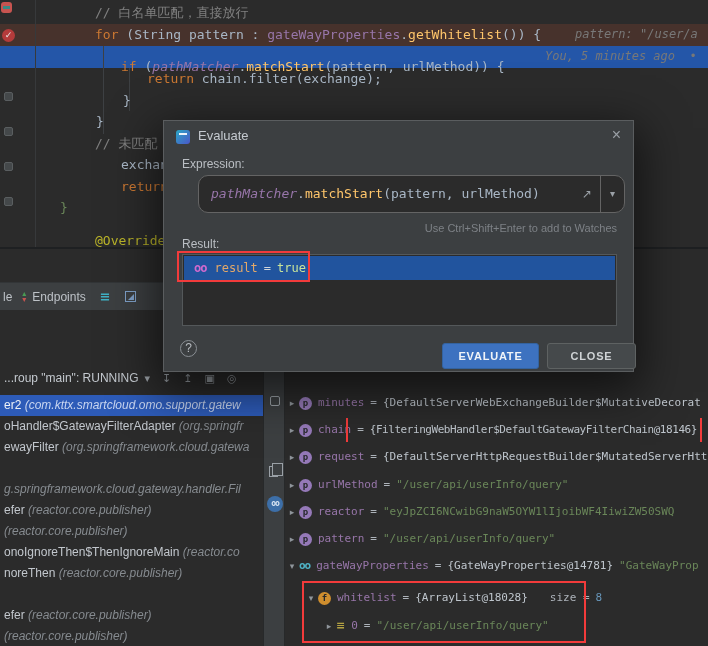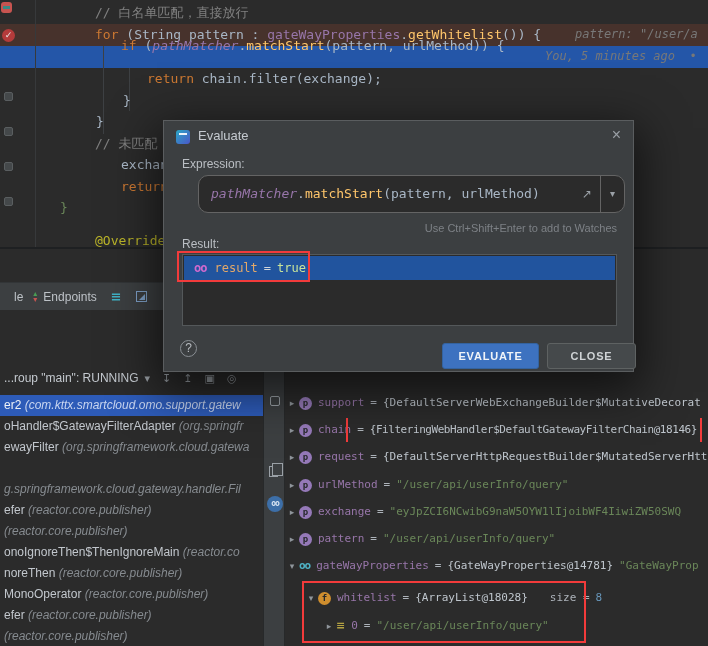--- a/index.html
+++ b/index.html
@@ -108,40 +108,40 @@
     <div class="gmark" style="top:92px"></div>
     <div class="gmark" style="top:127px"></div>
     <div class="gmark" style="top:162px"></div>
     <div class="gmark" style="top:197px"></div>
 
     <div class="cl" style="left:95px;top:2px"><span class="cmt">// 白名单匹配，直接放行</span></div>
 
     <div class="cl" style="left:95px;top:24px"><span class="kw">for</span><span class="txt"> (String pattern : </span><span class="fld">gateWayProperties</span><span class="txt">.</span><span class="mth">getWhitelist</span><span class="txt">()) {</span></div>
     <div class="hint" style="left:575px;top:24px">pattern: "/user/a</div>
 
-    <div class="cl" style="left:121px;top:35px"><span class="kw">if</span><span class="txt"> (</span><span class="fld it">pathMatcher</span><span class="txt">.</span><span class="mth">matchStart</span><span class="txt">(pattern, urlMethod)) {</span></div>
+    <div class="cl" style="left:121px;top:56px"><span class="kw">if</span><span class="txt"> (</span><span class="fld it">pathMatcher</span><span class="txt">.</span><span class="mth">matchStart</span><span class="txt">(pattern, urlMethod)) {</span></div>
     <div class="hint" style="left:545px;top:46px">You, 5 minutes ago  •</div>
 
     <div class="cl" style="left:147px;top:68px"><span class="kw">return</span><span class="txt"> chain.filter(exchange);</span></div>
 
     <div class="cl" style="left:123px;top:90px"><span class="txt">}</span></div>
     <div class="cl" style="left:96px;top:111px"><span class="txt">}</span></div>
     <div class="cl" style="left:95px;top:133px"><span class="cmt">// 未匹配</span></div>
     <div class="cl" style="left:121px;top:154px"><span class="txt">exchange.</span></div>
     <div class="cl" style="left:121px;top:176px"><span class="kw">return</span><span class="txt"> ex</span></div>
     <div class="cl" style="left:60px;top:197px"><span class="grn">}</span></div>
     <div class="cl" style="left:95px;top:230px"><span class="ann">@Override</span></div>
 
     <div class="splitter"></div>
   </div>
 
   <div class="bottombg"></div>
 
   <div class="tabstrip">
-    <span class="tabtxt" style="margin-left:14px">le</span>
+    <span class="tabtxt" style="margin-left:3px">le</span>
     <span class="ic-endp">
         <span class="up">▴</span>
         <span class="dn">▾</span>
       </span>
     <span class="tabtxt">Endpoints</span>
     <span class="ic-ham">≡</span>
     <span class="ic-window"></span>
   </div>
 
   <div class="threadrow">
@@ -155,35 +155,34 @@
 
   <div class="frames">
     <div class="frame sel" style="top:7px"><span class="cls">er2 </span><span class="pkg">(com.kttx.smartcloud.omo.support.gatew</span></div>
     <div class="frame" style="top:28px"><span class="cls">oHandler$GatewayFilterAdapter </span><span class="pkg">(org.springfr</span></div>
     <div class="frame" style="top:49px"><span class="cls">ewayFilter </span><span class="pkg">(org.springframework.cloud.gatewa</span></div>
     <div class="frame" style="top:91px"><span class="cls"></span><span class="pkg">g.springframework.cloud.gateway.handler.Fil</span></div>
     <div class="frame" style="top:112px"><span class="cls">efer </span><span class="pkg">(reactor.core.publisher)</span></div>
     <div class="frame" style="top:133px"><span class="cls"></span><span class="pkg">(reactor.core.publisher)</span></div>
     <div class="frame" style="top:154px"><span class="cls">onoIgnoreThen$ThenIgnoreMain </span><span class="pkg">(reactor.co</span></div>
     <div class="frame" style="top:175px"><span class="cls">noreThen </span><span class="pkg">(reactor.core.publisher)</span></div>
-    <div class="frame" style="top:196px"><span class="cls">MonoOperator </span><span class="pkg">(reactor.core.publisher)</span></div>
     <div class="frame" style="top:217px"><span class="cls">efer </span><span class="pkg">(reactor.core.publisher)</span></div>
     <div class="frame" style="top:238px"><span class="cls"></span><span class="pkg">(reactor.core.publisher)</span></div>
   </div>
 
   <div class="strip">
     <span class="ic-restore"></span>
     <span class="ic-copy"></span>
     <span class="oo-badge">oo</span>
   </div>
 
   <div class="vrow" style="top:391px">
     <span class="chev">▸</span>
     <span class="badge badge-p">p</span>
-    <span class="vname">support</span>
+    <span class="vname">minutes</span>
     <span class="veq">=</span>
     <span class="vobj">{DefaultServerWebExchangeBuilder$MutativeDecorat</span>
   </div>
 
   <div class="vrow" style="top:418px">
     <span class="chev">▸</span>
     <span class="badge badge-p">p</span>
     <span class="vname">chain</span>
     <span class="red-wrap"><span class="veq">=</span><span class="vobj tight">{FilteringWebHandler$DefaultGatewayFilterChain@18146}</span></span>
   </div>
@@ -200,21 +199,21 @@
     <span class="chev">▸</span>
     <span class="badge badge-p">p</span>
     <span class="vname">urlMethod</span>
     <span class="veq">=</span>
     <span class="vstr">"/user/api/userInfo/query"</span>
   </div>
 
   <div class="vrow" style="top:500px">
     <span class="chev">▸</span>
     <span class="badge badge-p">p</span>
-    <span class="vname">exchange</span>
+    <span class="vname">reactor</span>
     <span class="veq">=</span>
     <span class="vstr">"eyJpZCI6NCwibG9naW5OYW1lIjoibWF4IiwiZW50SWQ</span>
   </div>
 
   <div class="vrow" style="top:527px">
     <span class="chev">▸</span>
     <span class="badge badge-p">p</span>
     <span class="vname">pattern</span>
     <span class="veq">=</span>
     <span class="vstr">"/user/api/userInfo/query"</span>

